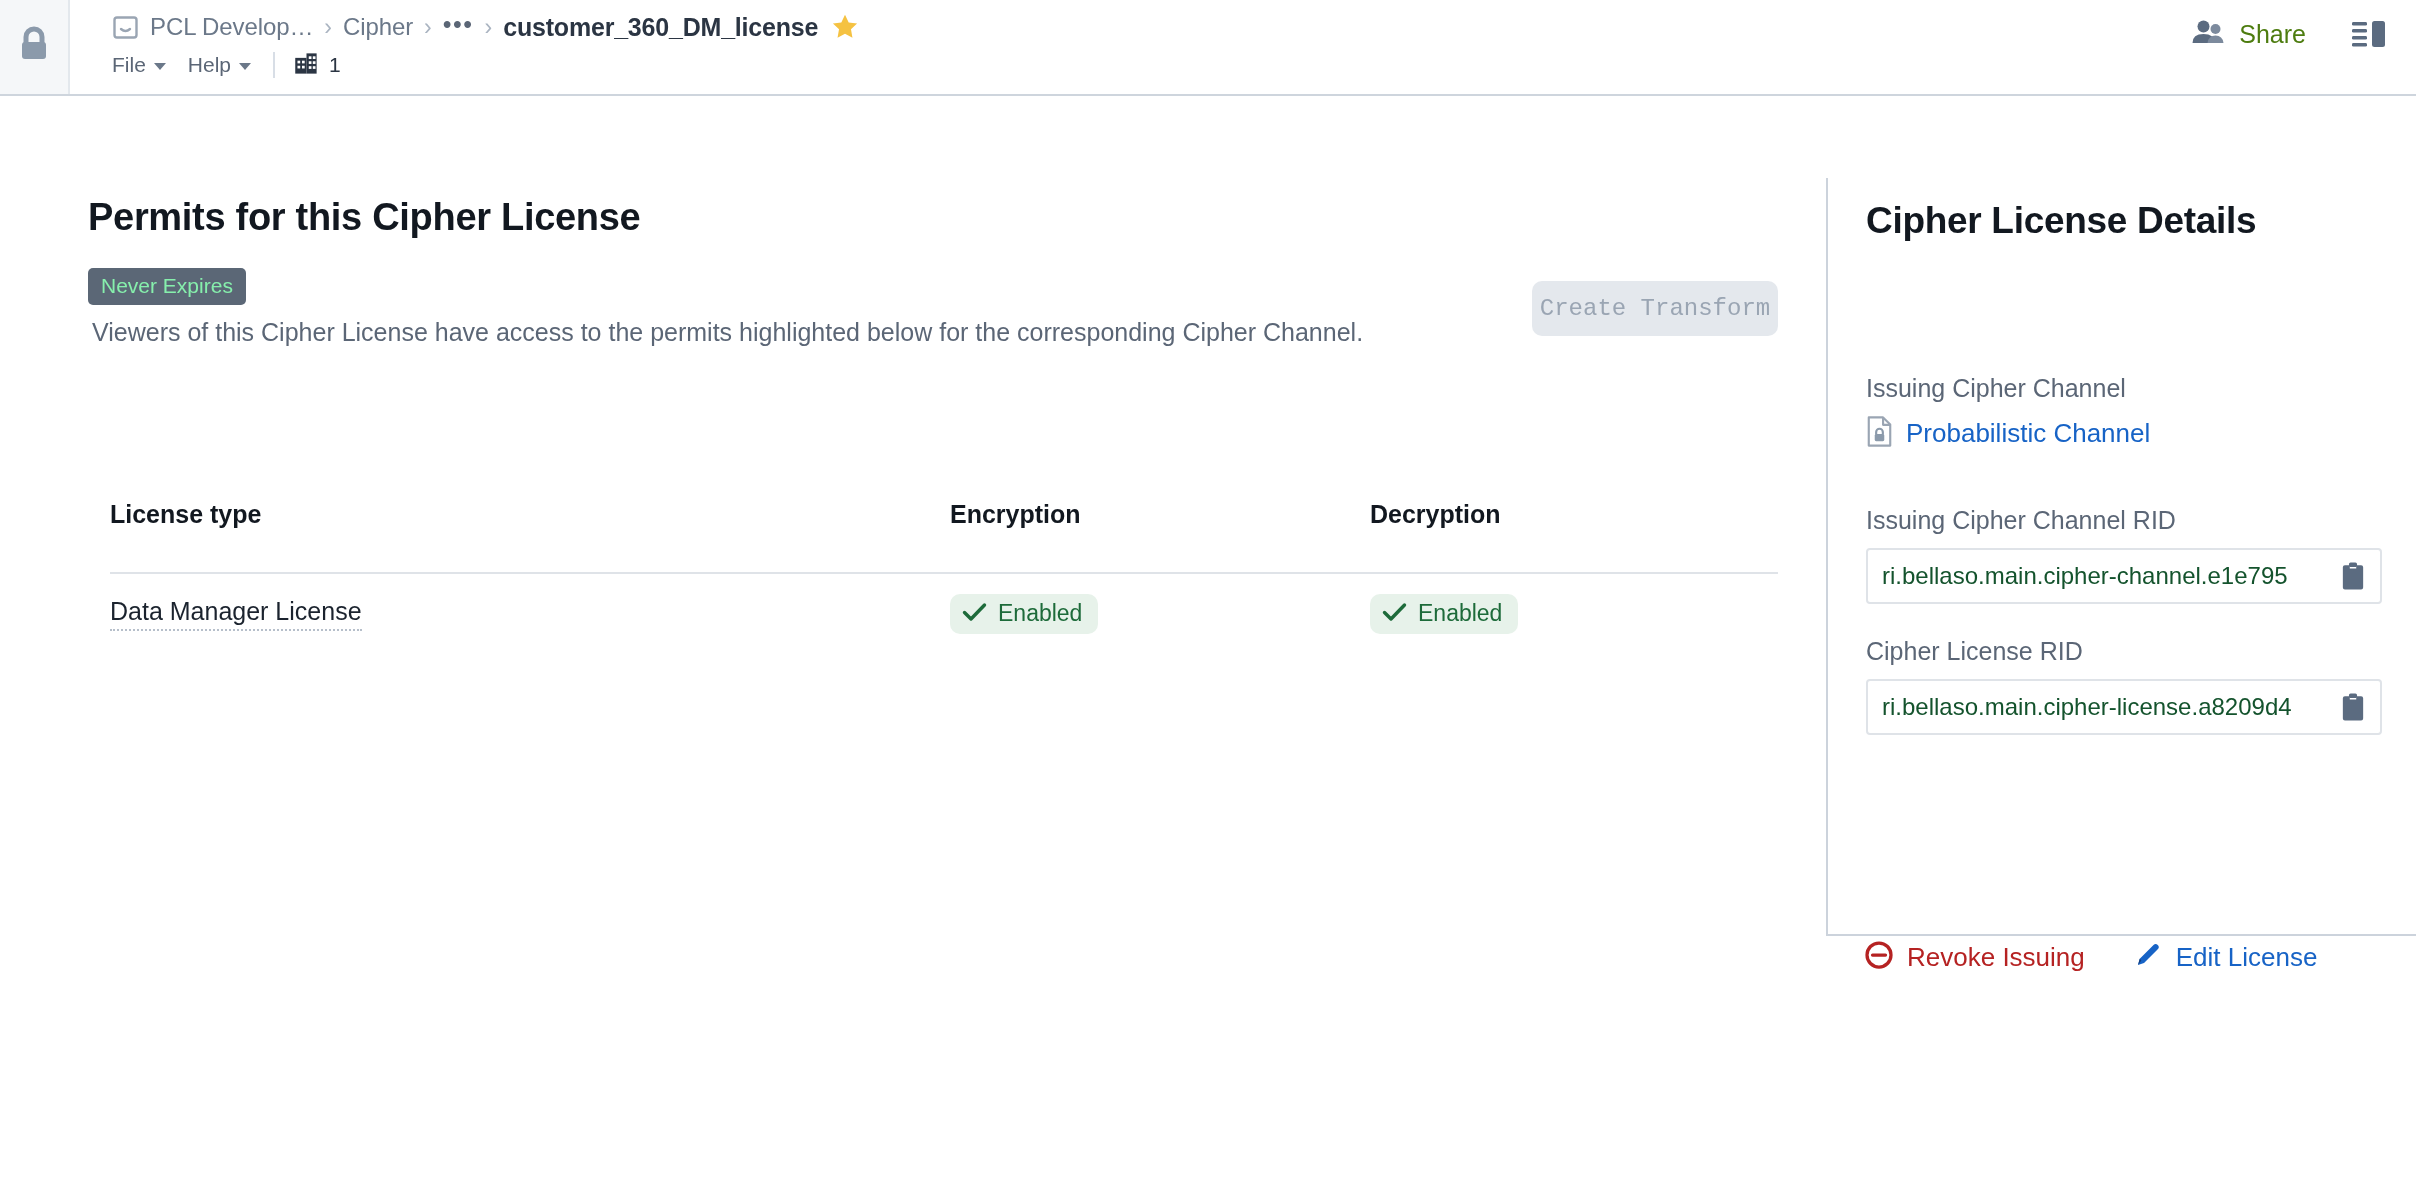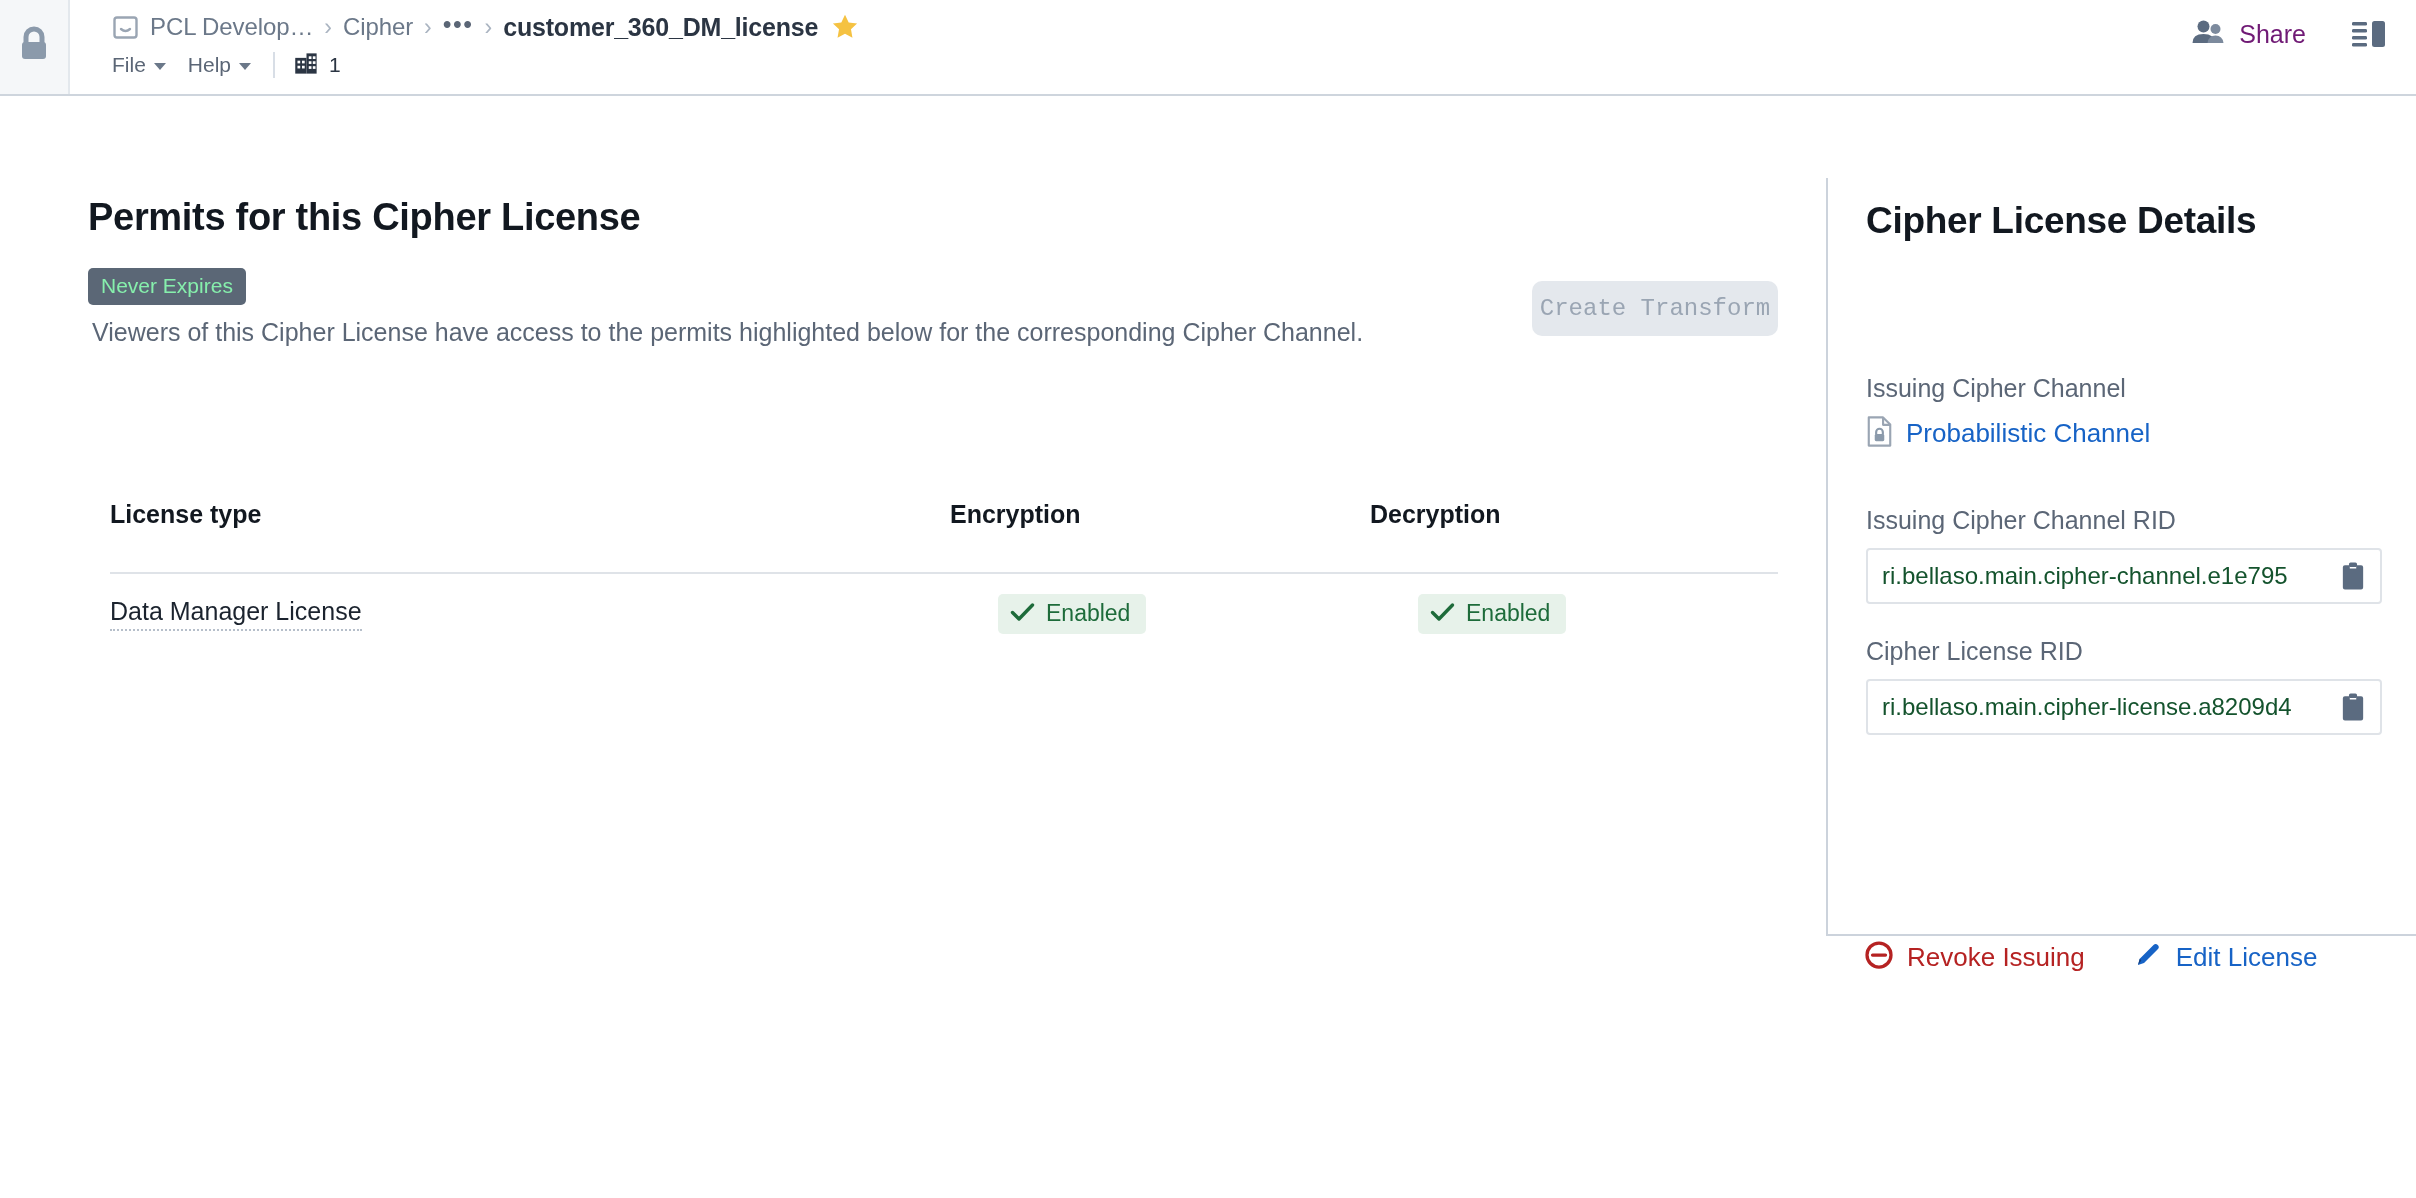--- a/index.html
+++ b/index.html
@@ -113,21 +113,21 @@
     right: 30px; top: 18px;
     display: flex; align-items: center;
   }
   .share-btn {
     display: flex; align-items: center;
     margin-right: 46px;
     cursor: pointer;
   }
   .share-label {
     font-size: 25px;
-    color: #701a75;
+    color: #4d7c0f;
     margin-left: 14px;
   }
   .panel-toggle { display: flex; align-items: center; cursor: pointer; }
 
   
   .main-col {
     position: absolute;
     left: 0; top: 96px;
     width: 1826px; height: 1102px;
     background: #ffffff;
@@ -204,24 +204,23 @@
     color: #1b232e;
     border-bottom: 2px dotted #b6bfca;
     display: inline-block;
     padding-bottom: 3px;
     white-space: nowrap;
   }
   .pill {
     display: inline-flex;
     align-items: center;
     background: #e7f2ea;
-    border-radius: 5px;
+    border-radius: 10px;
     padding: 6px 16px 7px 12px;
     white-space: nowrap;
-    margin-left: 48px;
   }
   .pill-label {
     font-size: 23px;
     color: #1d6b3a;
     margin-left: 11px;
   }
 
   
   .details-panel {
     position: absolute;

